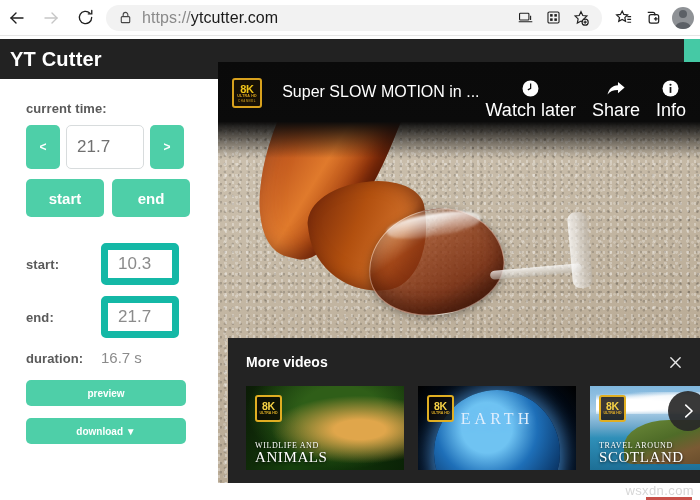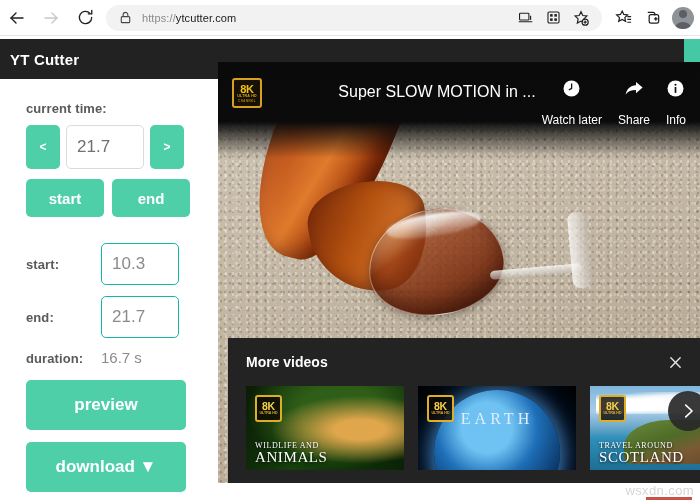--- a/index.html
+++ b/index.html
@@ -25,21 +25,21 @@
   .nav-btn svg { display:block; }
 
   .url-field {
     flex:1 1 auto; height:26px; margin:0 8px 0 4px;
     background:#f2f2f2; border-radius:13px;
     display:flex; align-items:center; padding:0 8px;
     min-width:0;
   }
   .lock-icon { width:16px; height:16px; margin:0 8px 0 4px; flex:0 0 auto; color:#474747; }
   .url-text {
-    font-size:11px; color:#1a1a1a; white-space:nowrap; overflow:hidden;
+    font-size:16px; color:#1a1a1a; white-space:nowrap; overflow:hidden;
     text-overflow:ellipsis; flex:1 1 auto; letter-spacing:.1px;
   }
   .url-text .scheme { color:#8a8a8a; }
   .url-icons { display:flex; align-items:center; gap:2px; flex:0 0 auto; }
   .url-icon, .chrome-icon {
     width:26px; height:26px; display:flex; align-items:center; justify-content:center;
     color:#202020;
   }
   .chrome-icons { display:flex; align-items:center; gap:3px; padding-right:6px; flex:0 0 auto; }
   .avatar {
@@ -54,21 +54,21 @@
     content:""; position:absolute; left:50%; bottom:-5px; transform:translateX(-50%);
     width:16px; height:12px; border-radius:50% 50% 0 0; background:#5c6066;
   }
 
   
   .app-header {
     position:absolute; left:0; top:39px; width:700px; height:40px;
     background:#222222; display:flex; align-items:center;
   }
   .app-title {
-    color:#ffffff; font-size:15px; font-weight:bold; padding-left:10px; letter-spacing:.2px;
+    color:#ffffff; font-size:20px; font-weight:bold; padding-left:10px; letter-spacing:.2px;
   }
   .header-accent {
     position:absolute; right:0; top:0; width:16px; height:40px; background:#45c9a5;
   }
 
   
   .sidebar {
     position:absolute; left:0; top:79px; width:218px; height:421px;
     background:#ffffff; padding:22px 0 0 26px;
   }
@@ -91,31 +91,31 @@
 
   .se-row { display:flex; gap:8px; margin-bottom:26px; }
   .pill-btn {
     width:78px; height:38px; background:#4ecfa8; border:none; border-radius:5px;
     color:#ffffff; font-size:15px; font-weight:bold; cursor:pointer;
   }
 
   .kv-row { display:flex; align-items:center; margin-bottom:11px; }
   .kv-row .field-label { width:75px; }
   .kv-input {
-    width:78px; height:42px; border:1px solid #14b8a6; border-radius:5px;
+    width:78px; height:42px; border:7px solid #14b8a6; border-radius:5px;
     background:#fff; font-size:17px; color:#8b8b8b; padding:0 10px;
     font-family:"Liberation Sans", sans-serif; outline:none;
   }
   .dur-row { display:flex; align-items:baseline; margin-top:6px; margin-bottom:14px; }
   .dur-row .field-label { width:75px; }
   .dur-value { font-size:15px; color:#8b8b8b; }
 
   .wide-btn {
-    display:block; width:160px; height:50px; background:#4ecfa8; border:none;
-    border-radius:5px; color:#ffffff; font-size:17px; font-weight:bold;
+    display:block; width:160px; height:26px; background:#4ecfa8; border:none;
+    border-radius:5px; color:#ffffff; font-size:10px; font-weight:bold;
     cursor:pointer; margin-bottom:12px;
   }
 
   
   .video-area {
     position:absolute; left:218px; top:62px; width:482px; height:421px;
     background:#000; overflow:hidden;
   }
   .video-topbar {
     position:absolute; left:0; top:0; width:482px; height:96px;
@@ -133,21 +133,21 @@
   .badge8k .b3 { color:#b0861a; font-size:2.8px; font-weight:bold; line-height:4px; letter-spacing:.6px; }
   .video-title {
     color:#ffffff; font-size:16px; font-weight:500; line-height:32px;
     flex:1 1 auto; white-space:nowrap; overflow:hidden; text-overflow:ellipsis;
     padding-right:6px;
     text-align:right;
   }
   .vid-actions { display:flex; align-items:flex-start; gap:16px; flex:0 0 auto; }
   .vid-action { display:flex; flex-direction:column; align-items:center; width:auto; cursor:pointer; }
   .vid-action .ico { height:24px; display:flex; align-items:center; justify-content:center; color:#fff; }
-  .vid-action .lbl { color:#ffffff; font-size:12px; margin-top:13px; white-space:nowrap; }
+  .vid-action .lbl { color:#ffffff; font-size:18px; margin-top:0; white-space:nowrap; }
 
   .video-frame { position:absolute; left:0; top:0; width:482px; height:421px; }
   .carpet {
     position:absolute; left:0; top:0; width:482px; height:421px;
     background:
       radial-gradient(circle at 12% 22%, rgba(255,255,255,.30) 0 1.2px, rgba(0,0,0,0) 1.6px),
       radial-gradient(circle at 32% 58%, rgba(0,0,0,.16) 0 1.1px, rgba(0,0,0,0) 1.6px),
       radial-gradient(circle at 68% 30%, rgba(255,255,255,.26) 0 1.3px, rgba(0,0,0,0) 1.7px),
       radial-gradient(circle at 86% 74%, rgba(0,0,0,.14) 0 1.1px, rgba(0,0,0,0) 1.6px),
       radial-gradient(circle at 50% 88%, rgba(255,255,255,.20) 0 1.2px, rgba(0,0,0,0) 1.6px),

